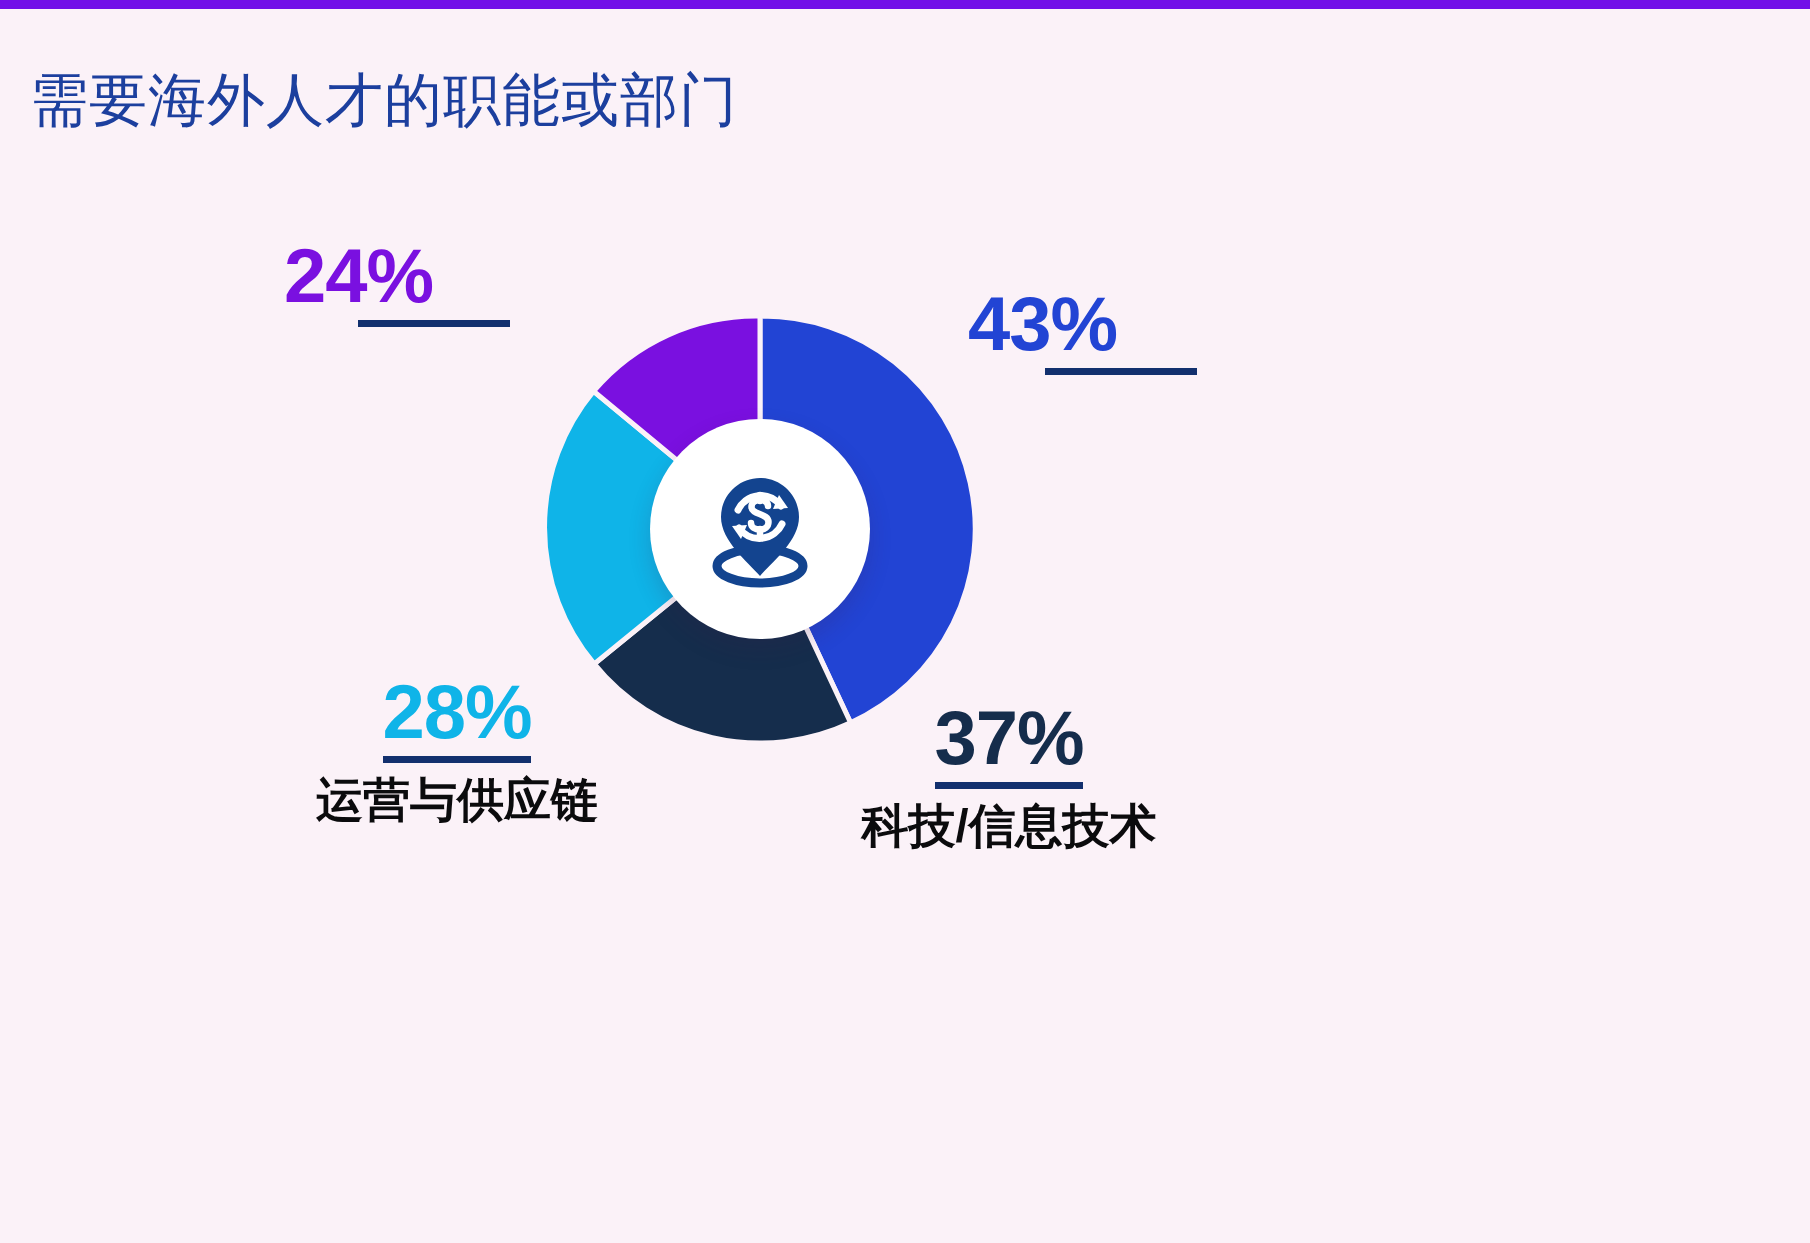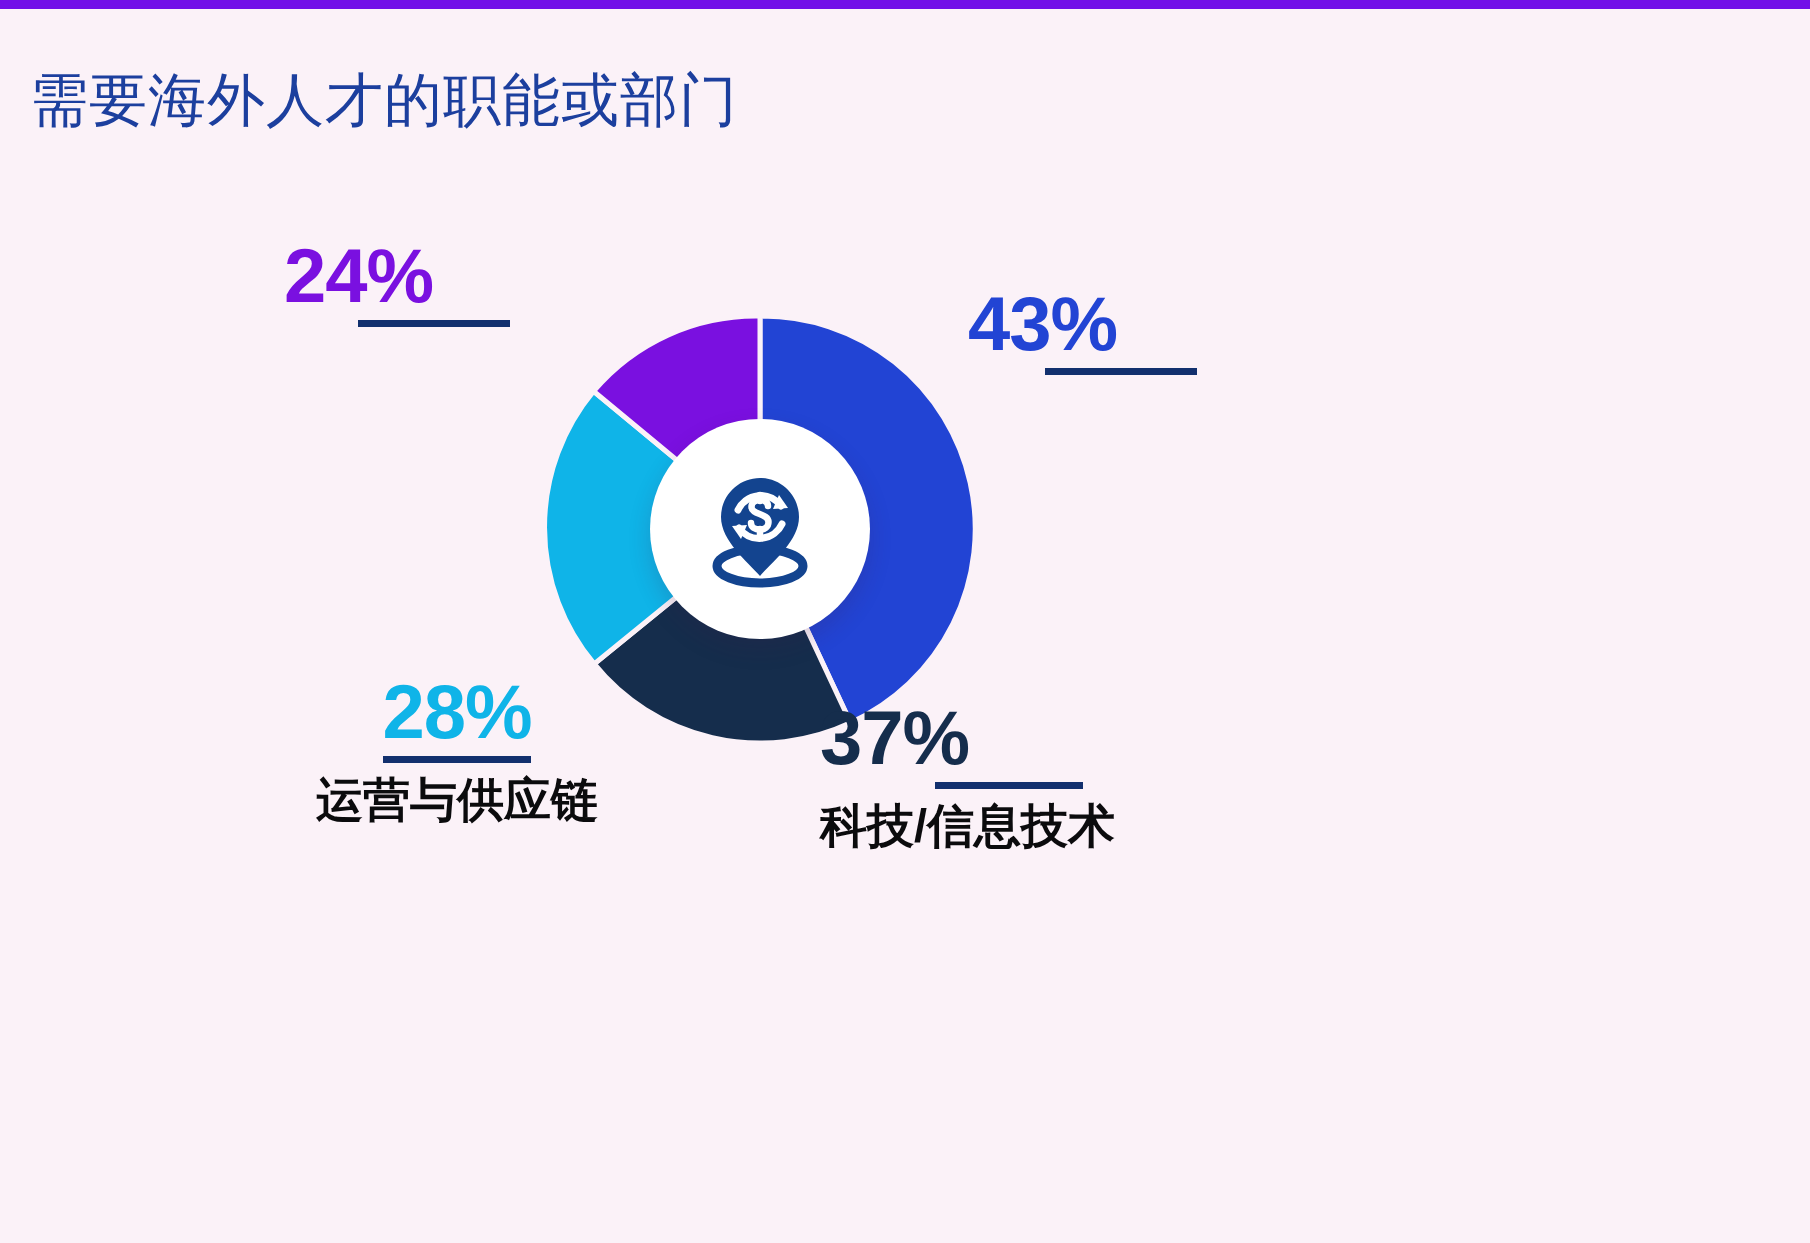--- a/index.html
+++ b/index.html
@@ -95,21 +95,21 @@
   
   #label-rd        { left: 284px; top: 240px; width: 300px; text-align: left; }
   #label-rd .stat-underline { width: 152px; margin-left: auto; margin-right: auto; }
 
   #label-sales     { left: 968px; top: 288px; width: 306px; }
   #label-sales .stat-underline { width: 152px; margin-left: auto; margin-right: auto; }
 
   #label-ops       { left: 278px; top: 660px; width: 358px; text-align: center; margin-top: 16px; }
   #label-ops .stat-underline { width: 148px; margin-left: auto; margin-right: auto; }
 
-  #label-it        { left: 820px; top: 702px; width: 378px; text-align: left; }
+  #label-it        { left: 820px; top: 702px; width: 378px; text-align: center; }
   #label-it .stat-underline { width: 148px; margin-left: auto; margin-right: auto; }
 </style>
 </head>
 <body>
 
 <div id="top-bar"></div>
 
 <h1 id="page-title">需要海外人才的职能或部门</h1>
 
 <div id="donut-wrap">

